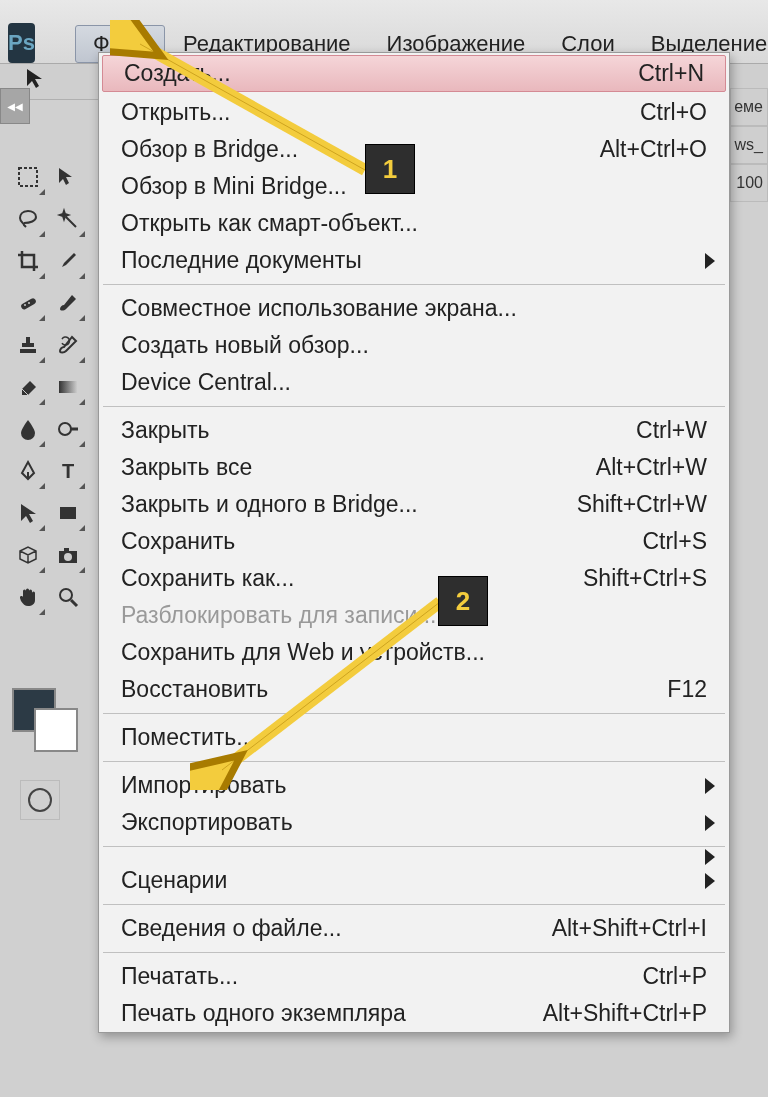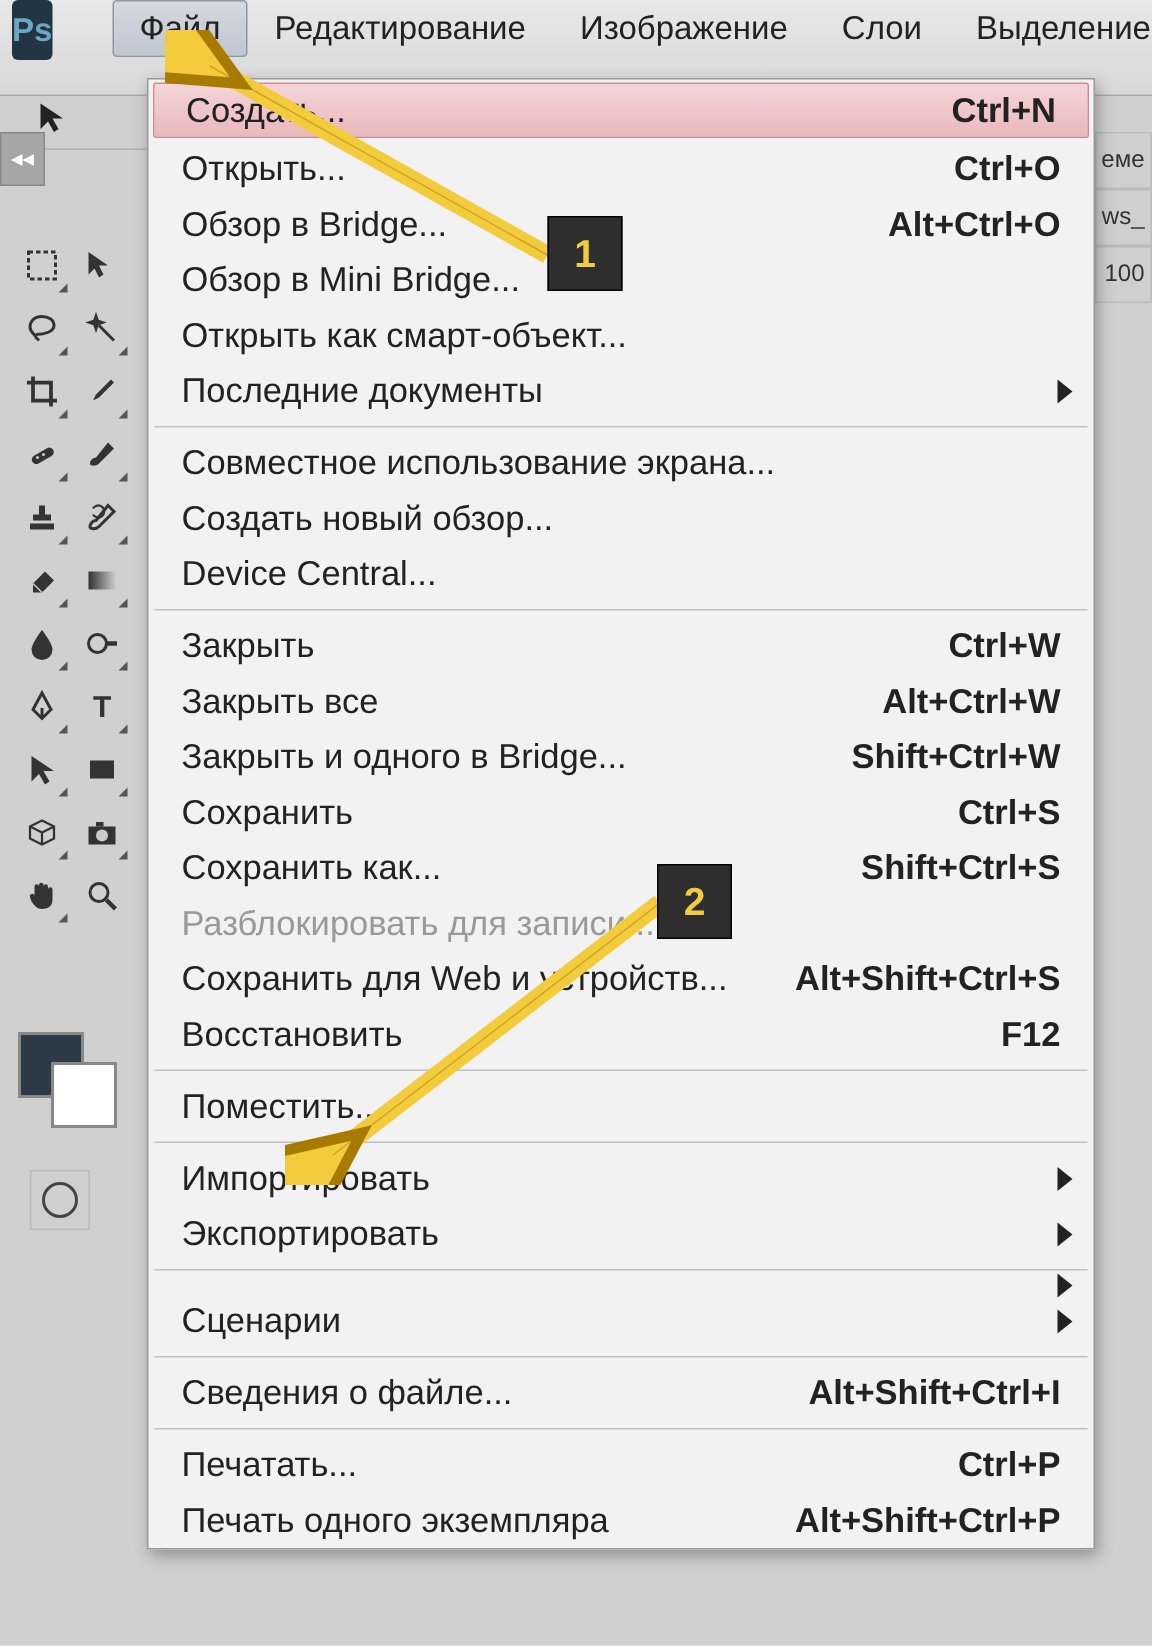--- a/index.html
+++ b/index.html
@@ -3,21 +3,21 @@
 <meta charset="utf-8">
 <style>
   * { box-sizing: border-box; margin: 0; padding: 0; font-family: "Segoe UI", Tahoma, sans-serif; }
   body { width: 768px; height: 1097px; background: #d0d0d0; overflow: hidden; position: relative; }
   
   .menubar {
     height: 64px;
     background: linear-gradient(#e8e8e8, #d8d8d8);
     border-bottom: 1px solid #aaa;
     display: flex;
-    align-items: flex-start;
+    align-items: flex-end;
     padding-left: 8px;
   }
   .logo {
     width: 40px; height: 40px;
     background: #233542;
     color: #6ba6c2;
     display: flex; align-items: center; justify-content: center;
     font-weight: bold; font-size: 22px;
     border-radius: 4px;
     margin-right: 40px;
@@ -116,21 +116,21 @@
     position: relative;
   }
   .menu-item.highlight {
     background: linear-gradient(#f5d5d8, #e9b8bd);
     border: 1px solid #d48a94;
     margin: 2px 3px;
     padding: 4px 21px;
     border-radius: 2px;
   }
   .menu-item.disabled { color: #999; }
-  .menu-item .shortcut { color: #222; font-size: 23px; font-weight: bold; }
+  .menu-item .shortcut { color: #222; font-size: 23px; }
   .menu-item .submenu-arrow {
     position: absolute; right: 14px;
     width: 0; height: 0;
     border-top: 8px solid transparent;
     border-bottom: 8px solid transparent;
     border-left: 10px solid #222;
   }
   .sep {
     height: 1px;
     background: #c0c0c0;
@@ -398,21 +398,20 @@
     </div>
     <div class="menu-item">
       <span>Сохранить как...</span>
       <span class="shortcut">Shift+Ctrl+S</span>
     </div>
     <div class="menu-item disabled">
       <span>Разблокировать для записи...</span>
     </div>
     <div class="menu-item">
       <span>Сохранить для Web и устройств...</span>
-      <span class="shortcut">Alt+Shift+Ctrl+S</span>
     </div>
     <div class="menu-item">
       <span>Восстановить</span>
       <span class="shortcut">F12</span>
     </div>
     <div class="sep"></div>
     <div class="menu-item">
       <span>Поместить...</span>
     </div>
     <div class="sep"></div>

